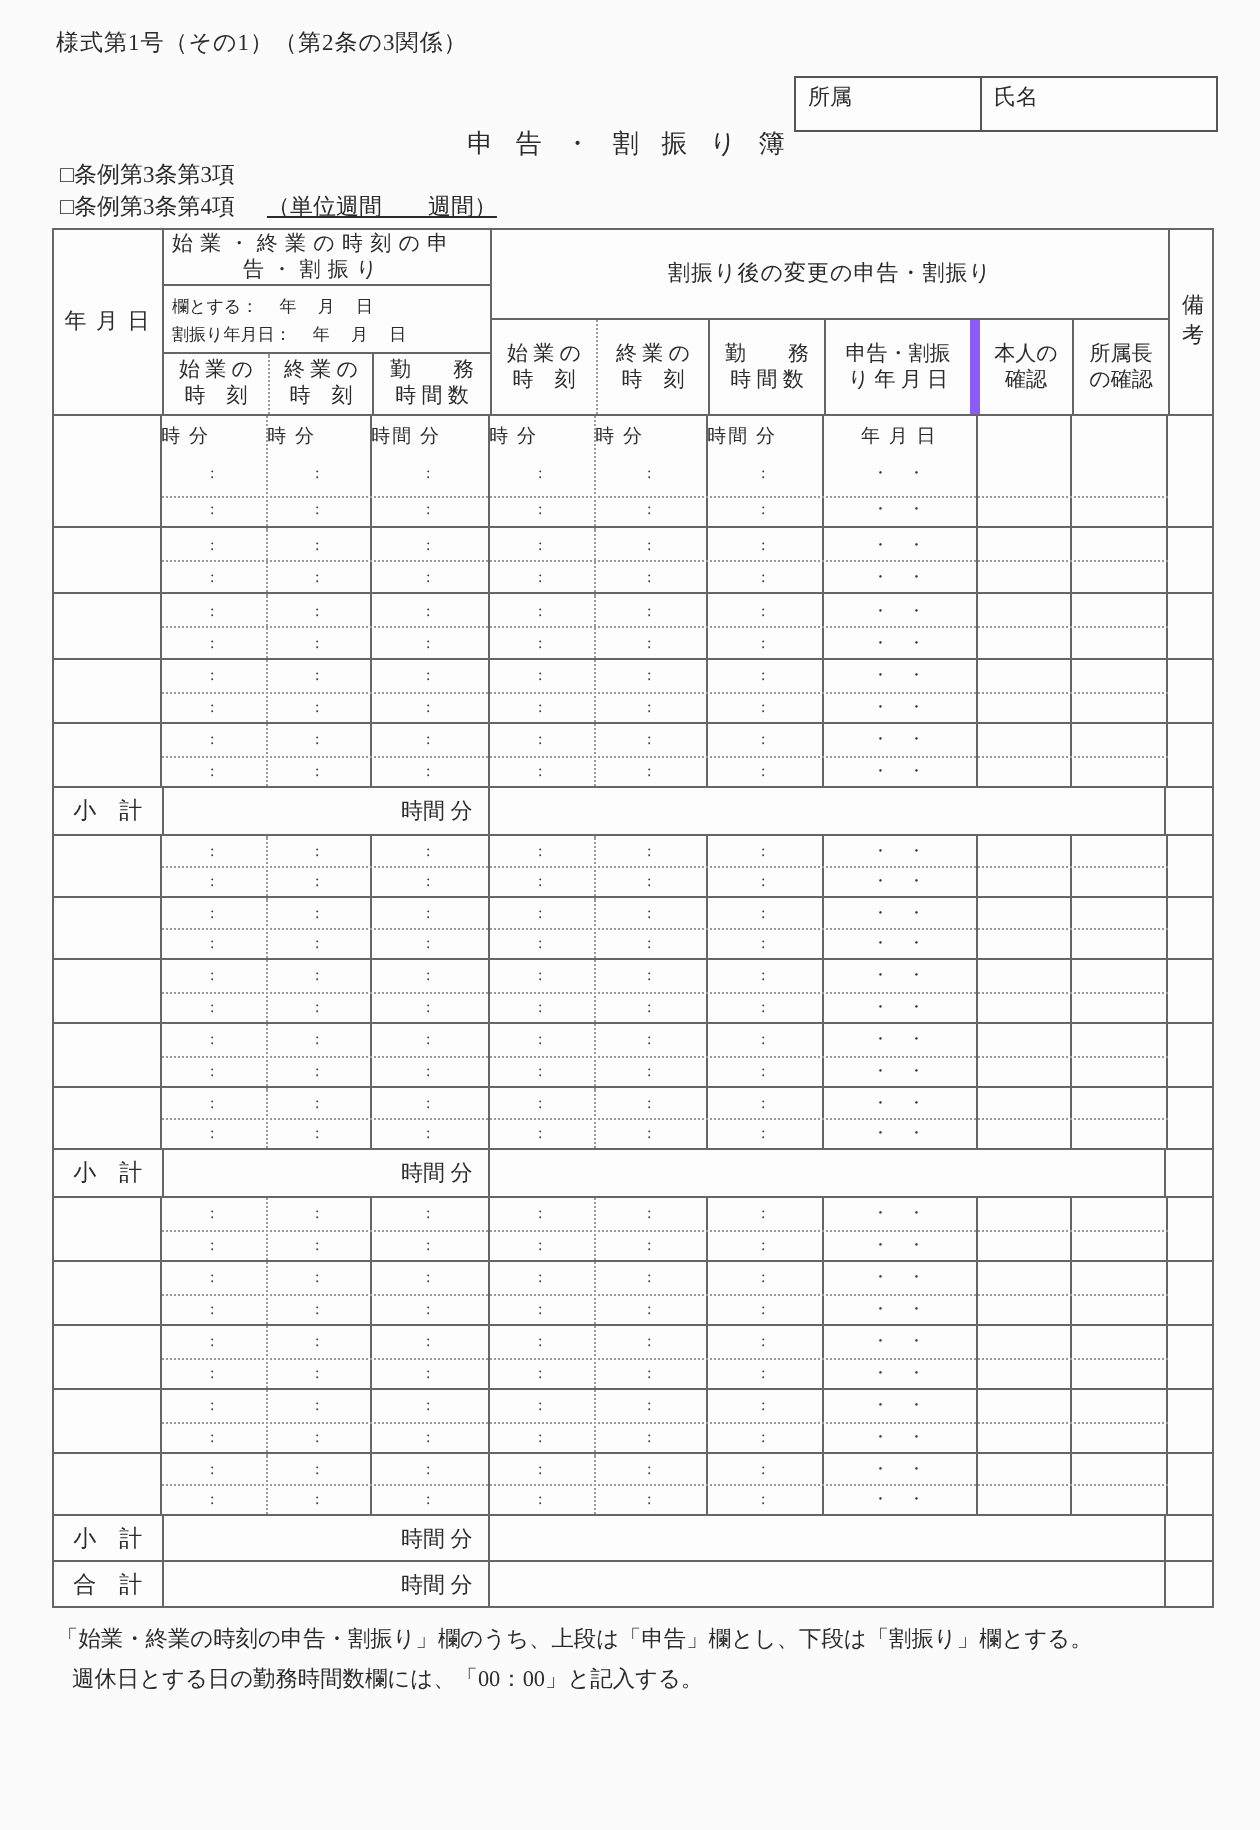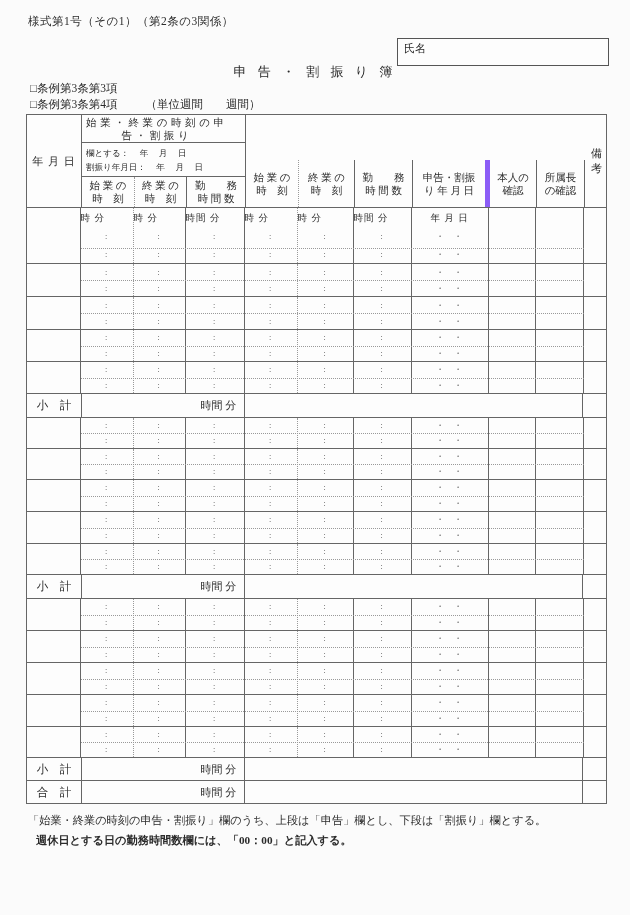--- a/index.html
+++ b/index.html
@@ -15,21 +15,21 @@
 
   
   .form-number{position:absolute;left:28px;top:14px;font-size:11.5px;letter-spacing:.5px;}
   .name-box{position:absolute;left:397px;top:38px;width:212px;height:28px;border:1px solid #555;display:flex;background:#fdfdfd;}
   .name-box .nb-cell{padding:2px 0 0 6px;font-size:11px;}
   .name-box .nb-aff{width:93px;border-right:1px solid #555;}
   .name-box .nb-name{flex:1;}
   .doc-title{position:absolute;left:0;top:63px;width:630px;text-align:center;font-size:13px;letter-spacing:4px;}
   .clauses{position:absolute;left:30px;top:81px;font-size:11.5px;line-height:15.5px;}
   .clause-line{white-space:nowrap;}
-  .unit-week{margin-left:28px;}
+  .unit-week{margin-left:16px;text-decoration:underline;}
 
   
   .sheet{position:absolute;left:26px;top:114px;width:581px;border:1px solid #666;background:#fdfdfd;}
 
   
   .thead{position:relative;height:92px;font-size:10.5px;}
   .hc{position:absolute;display:flex;align-items:center;justify-content:center;
       text-align:center;white-space:pre-line;line-height:13px;}
   .h-date{left:0;top:0;width:55px;height:92px;border-right:1px solid #666;font-size:11px;letter-spacing:1px;}
   .h-g1{left:55px;top:0;width:164px;height:28px;border-right:1px solid #666;border-bottom:1px solid #666;
@@ -64,30 +64,31 @@
 
   
   .srow{display:flex;border-top:1px solid #666;}
   .sm-label{width:55px;border-right:1px solid #666;display:flex;align-items:center;justify-content:center;font-size:11.5px;}
   .sm-hours{width:164px;border-right:1px solid #666;display:flex;align-items:center;justify-content:flex-end;padding-right:8px;font-size:11px;}
   .sm-rest{width:339px;border-right:1px solid #666;}
   .sm-note{width:23px;}
 
   
   .notes{position:absolute;left:28px;top:810px;font-size:11.2px;line-height:20px;}
-  .note-line2{padding-left:8px;font-weight:bold;}
+  .note-line2{padding-left:8px;}
 </style>
 </head>
 <body>
 
 <div class="page">
 
   <div class="form-number">様式第1号（その1）（第2条の3関係）</div>
 
   <div class="name-box">
+    <div class="nb-cell nb-aff">所属</div>
     <div class="nb-cell nb-name">氏名</div>
   </div>
 
   <div class="doc-title">申 告 ・ 割 振 り 簿</div>
 
   <div class="clauses">
     <div class="clause-line"><span>□</span><span>条例第3条第3項</span></div>
     <div class="clause-line"><span>□</span><span>条例第3条第4項</span><span class="unit-week">（単位週間　　週間）</span></div>
   </div>
 
@@ -97,20 +98,21 @@
       <div class="hc h-g1">始 業 ・ 終 業 の 時 刻 の 申
 告 ・ 割 振 り</div>
       <div class="hc h-g1d">欄とする：　 年　 月　 日
 割振り年月日：　 年　 月　 日</div>
       <div class="hc h-s1">始 業 の
 時　刻</div>
       <div class="hc h-e1">終 業 の
 時　刻</div>
       <div class="hc h-w1">勤　　務
 時 間 数</div>
+      <div class="hc h-g2">割振り後の変更の申告・割振り</div>
       <div class="hc h-s2">始 業 の
 時　刻</div>
       <div class="hc h-e2">終 業 の
 時　刻</div>
       <div class="hc h-w2">勤　　務
 時 間 数</div>
       <div class="hc h-dd">申告・割振
 り 年 月 日</div>
       <div class="hc h-sc">本人の
 確認</div>

